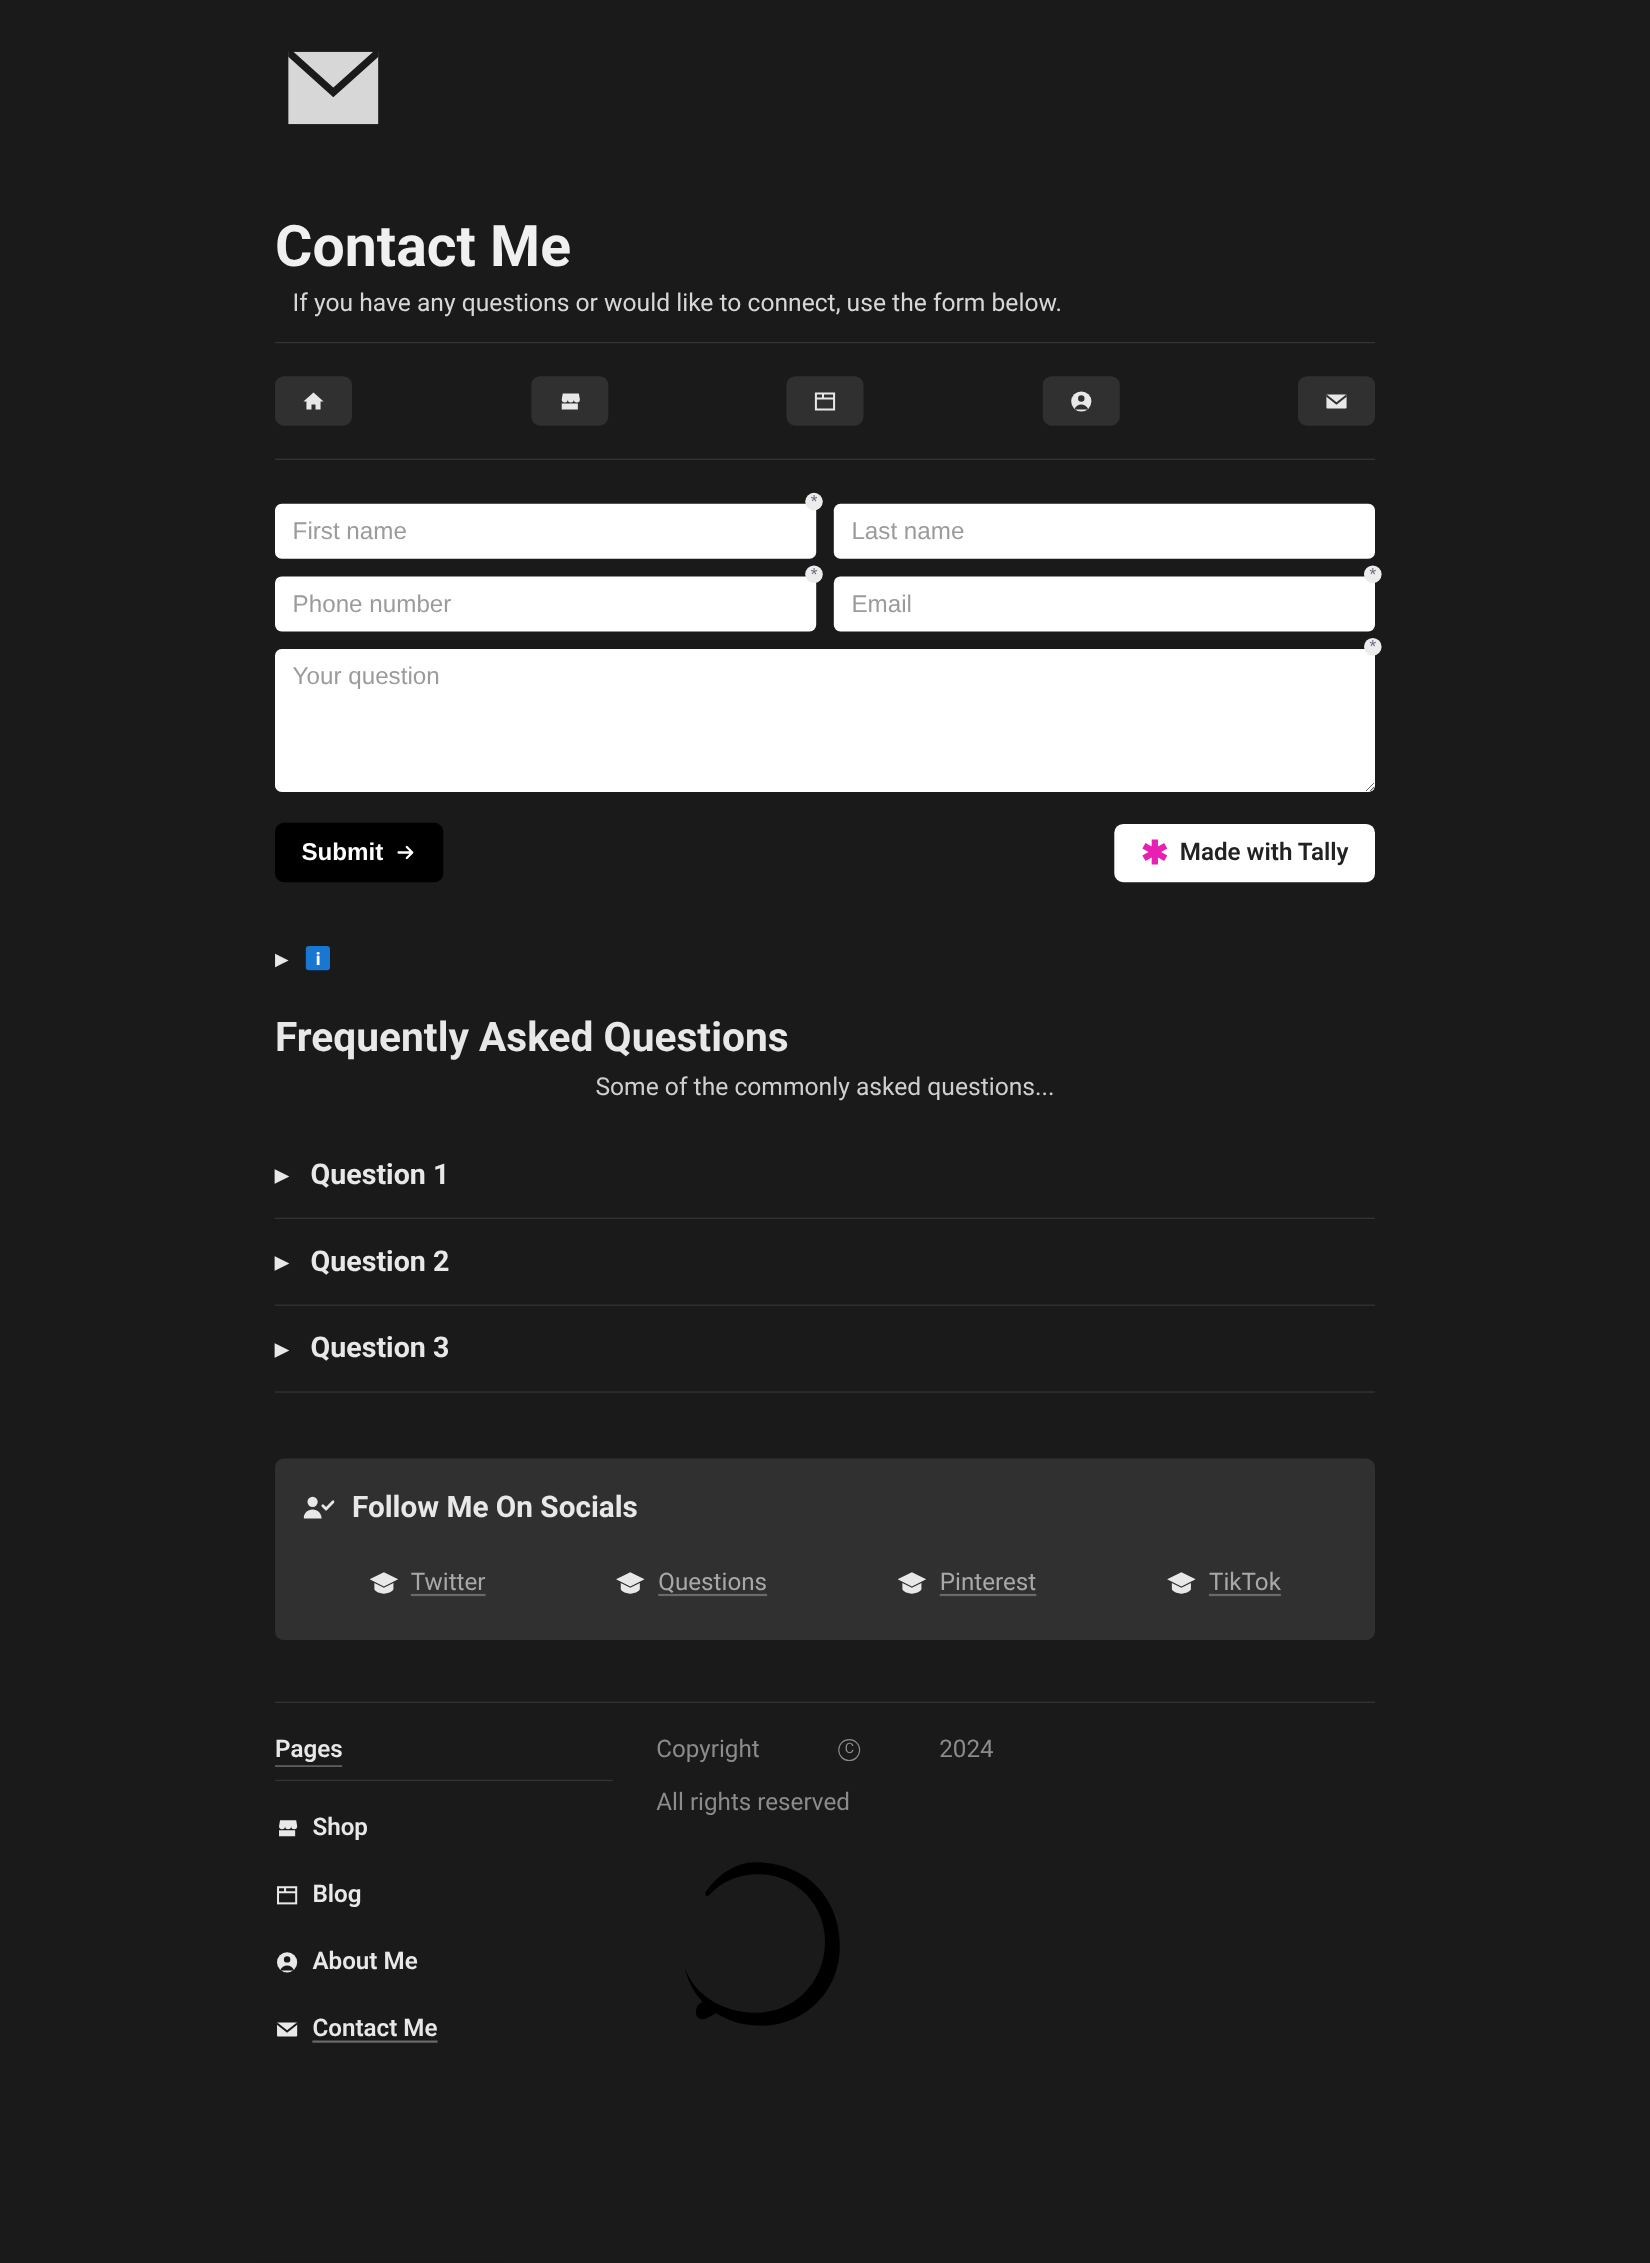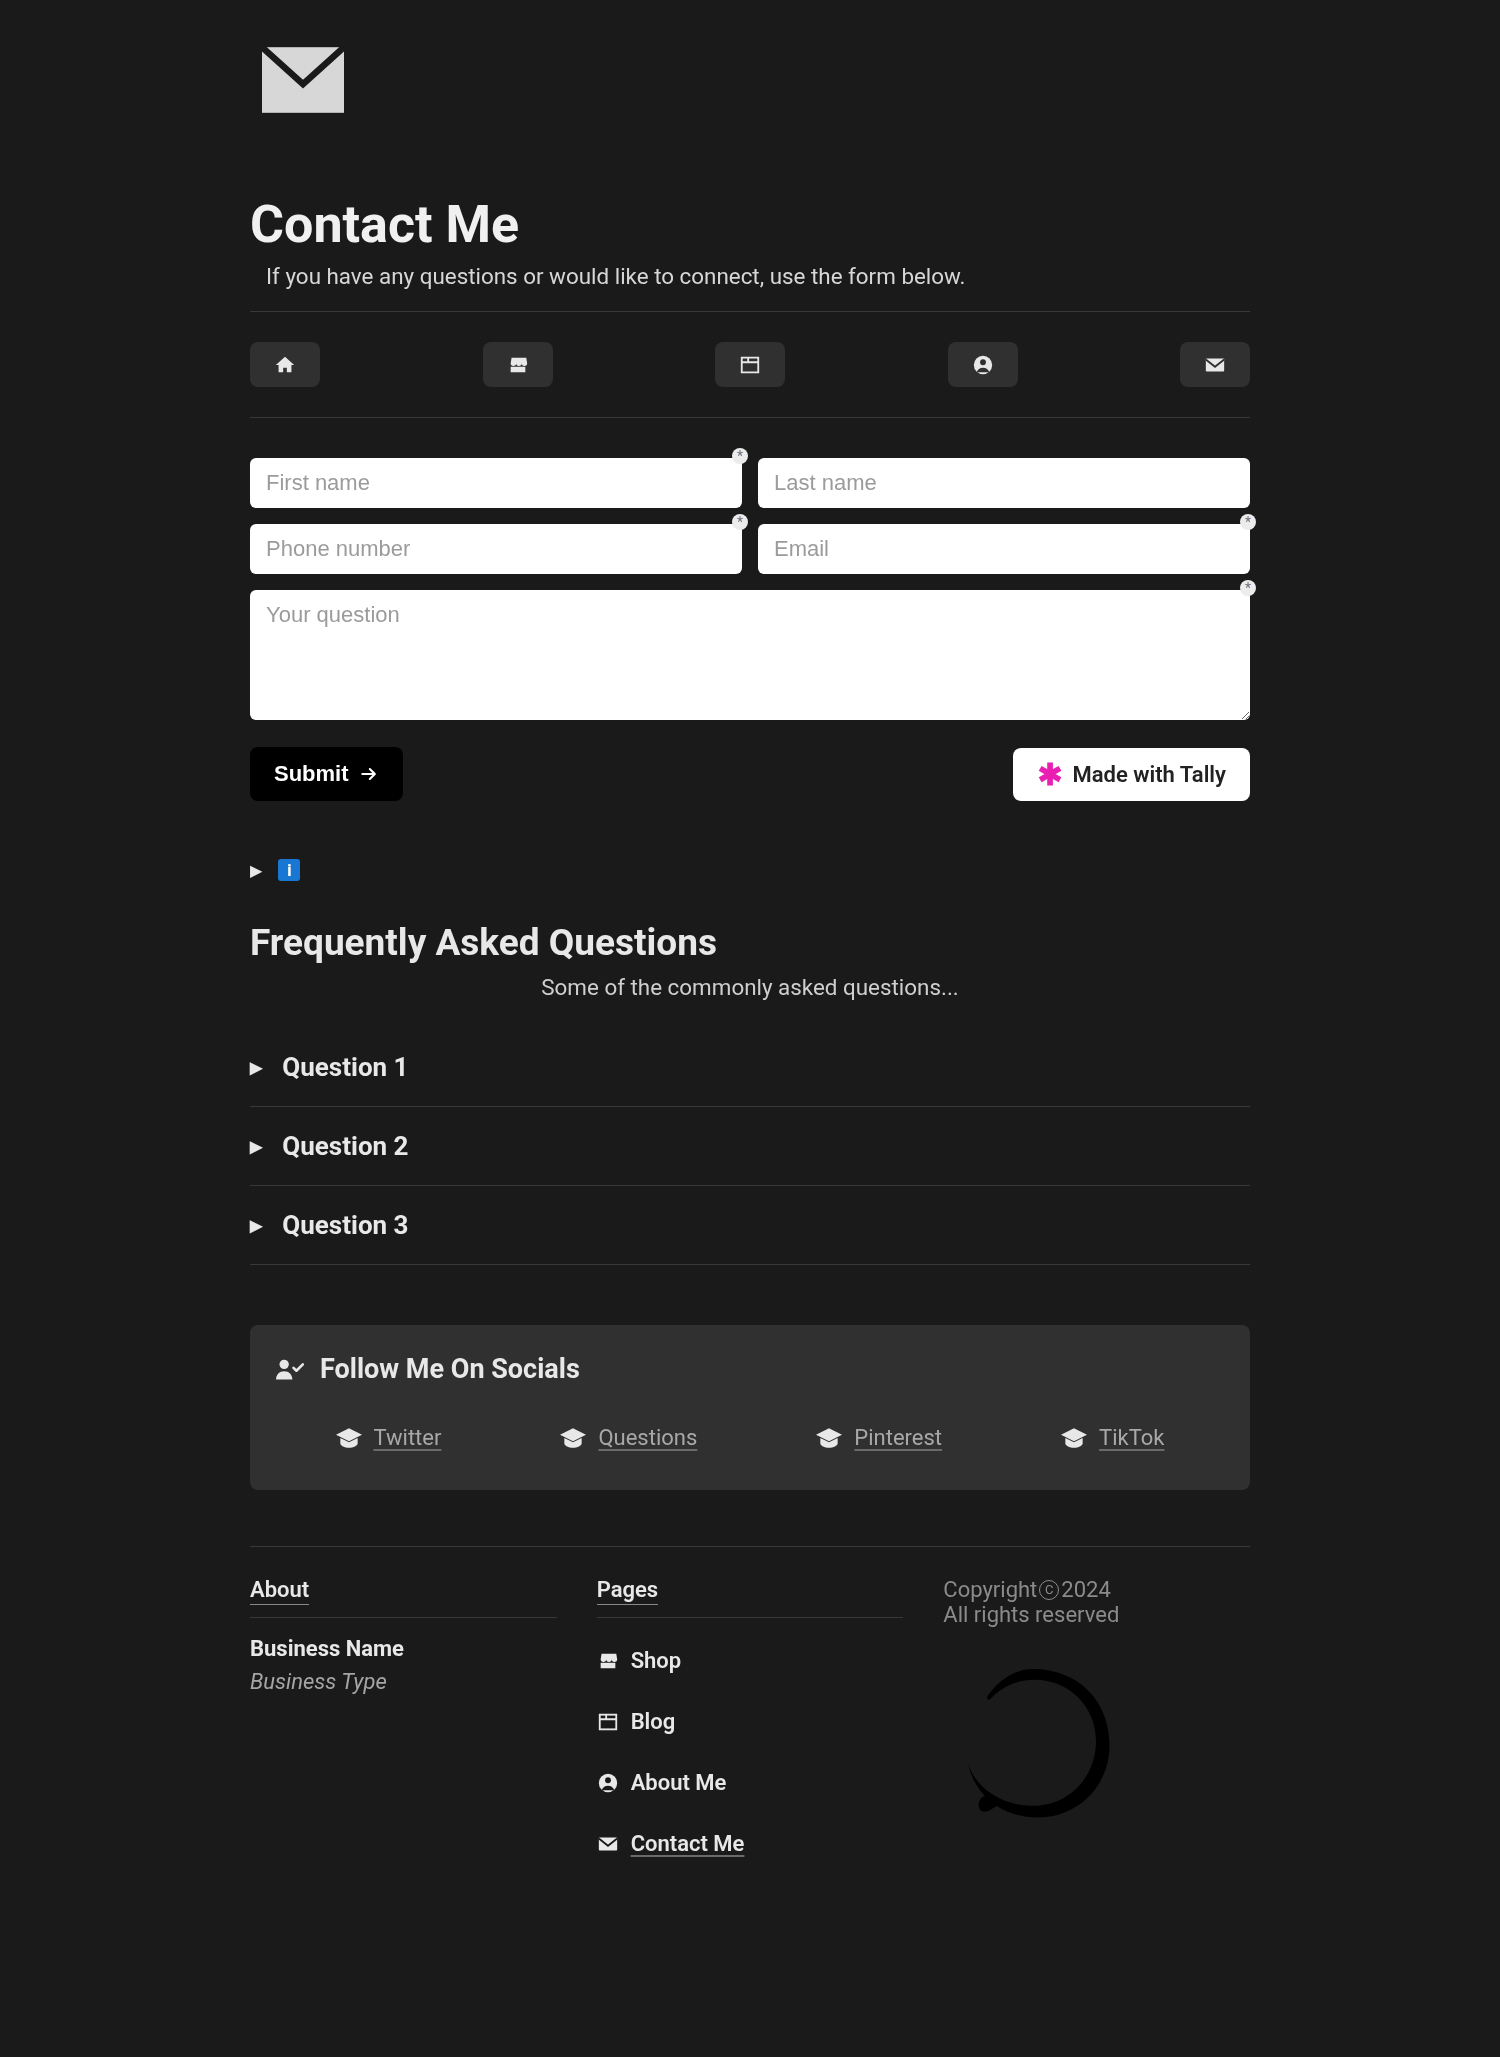--- a/index.html
+++ b/index.html
@@ -219,21 +219,21 @@
   .page-links li {
     display: flex; align-items: center; gap: 12px;
     padding: 6px 0;
     font-weight: 600;
     cursor: pointer;
     margin-top: 24px;
   }
   .page-links li svg { width: 22px; height: 22px; fill: #e8e8e8; }
   .page-links li.underline span { text-decoration: underline; text-underline-offset: 4px; text-decoration-color: #6a6a6a; }
   .copy-col { color: #8b8b8b; font-size: 22px; }
-  .copy-line { display: flex; align-items: center; gap: 2px; margin-bottom: 0; }
+  .copy-line { display: flex; align-items: center; gap: 2px; margin-bottom: 23px; justify-content: space-between; }
   .copy-line .csym { border: 1.5px solid #8b8b8b; border-radius: 50%; width: 20px; height: 20px; display: inline-flex; align-items: center; justify-content: center; font-size: 13px; }
   .enso {
     margin-top: 24px;
   }
   .enso svg { width: 180px; height: 180px; }
 </style>
 </head>
 <body>
 
 <div class="container">
@@ -383,26 +383,20 @@
             <path d="M12 0 0 6l12 6 12-6zM4 9v5c0 2 4 4 8 4s8-2 8-4V9l-8 4z"></path>
           </svg>
         <span>TikTok</span>
       </div>
     </div>
   </div>
 
   <hr class="footer-div">
 
   <div class="footer">
-    <div class="foot-col">
-      <h3>About</h3>
-      <hr class="col-div">
-      <div class="biz-name">Business Name</div>
-      <div class="biz-type">Business Type</div>
-    </div>
     <div class="foot-col">
       <h3>Pages</h3>
       <hr class="col-div">
       <ul class="page-links">
         <li>
           <svg viewBox="0 0 24 24">
               <path d="M3 4h18l1 6a3 3 0 0 1-3 3 3 3 0 0 1-3-3 3 3 0 0 1-3 3 3 3 0 0 1-3-3 3 3 0 0 1-3 3 3 3 0 0 1-3-3l1-6zm1 10h16v6H4z"></path>
             </svg>
           <span>Shop</span>
         </li>

